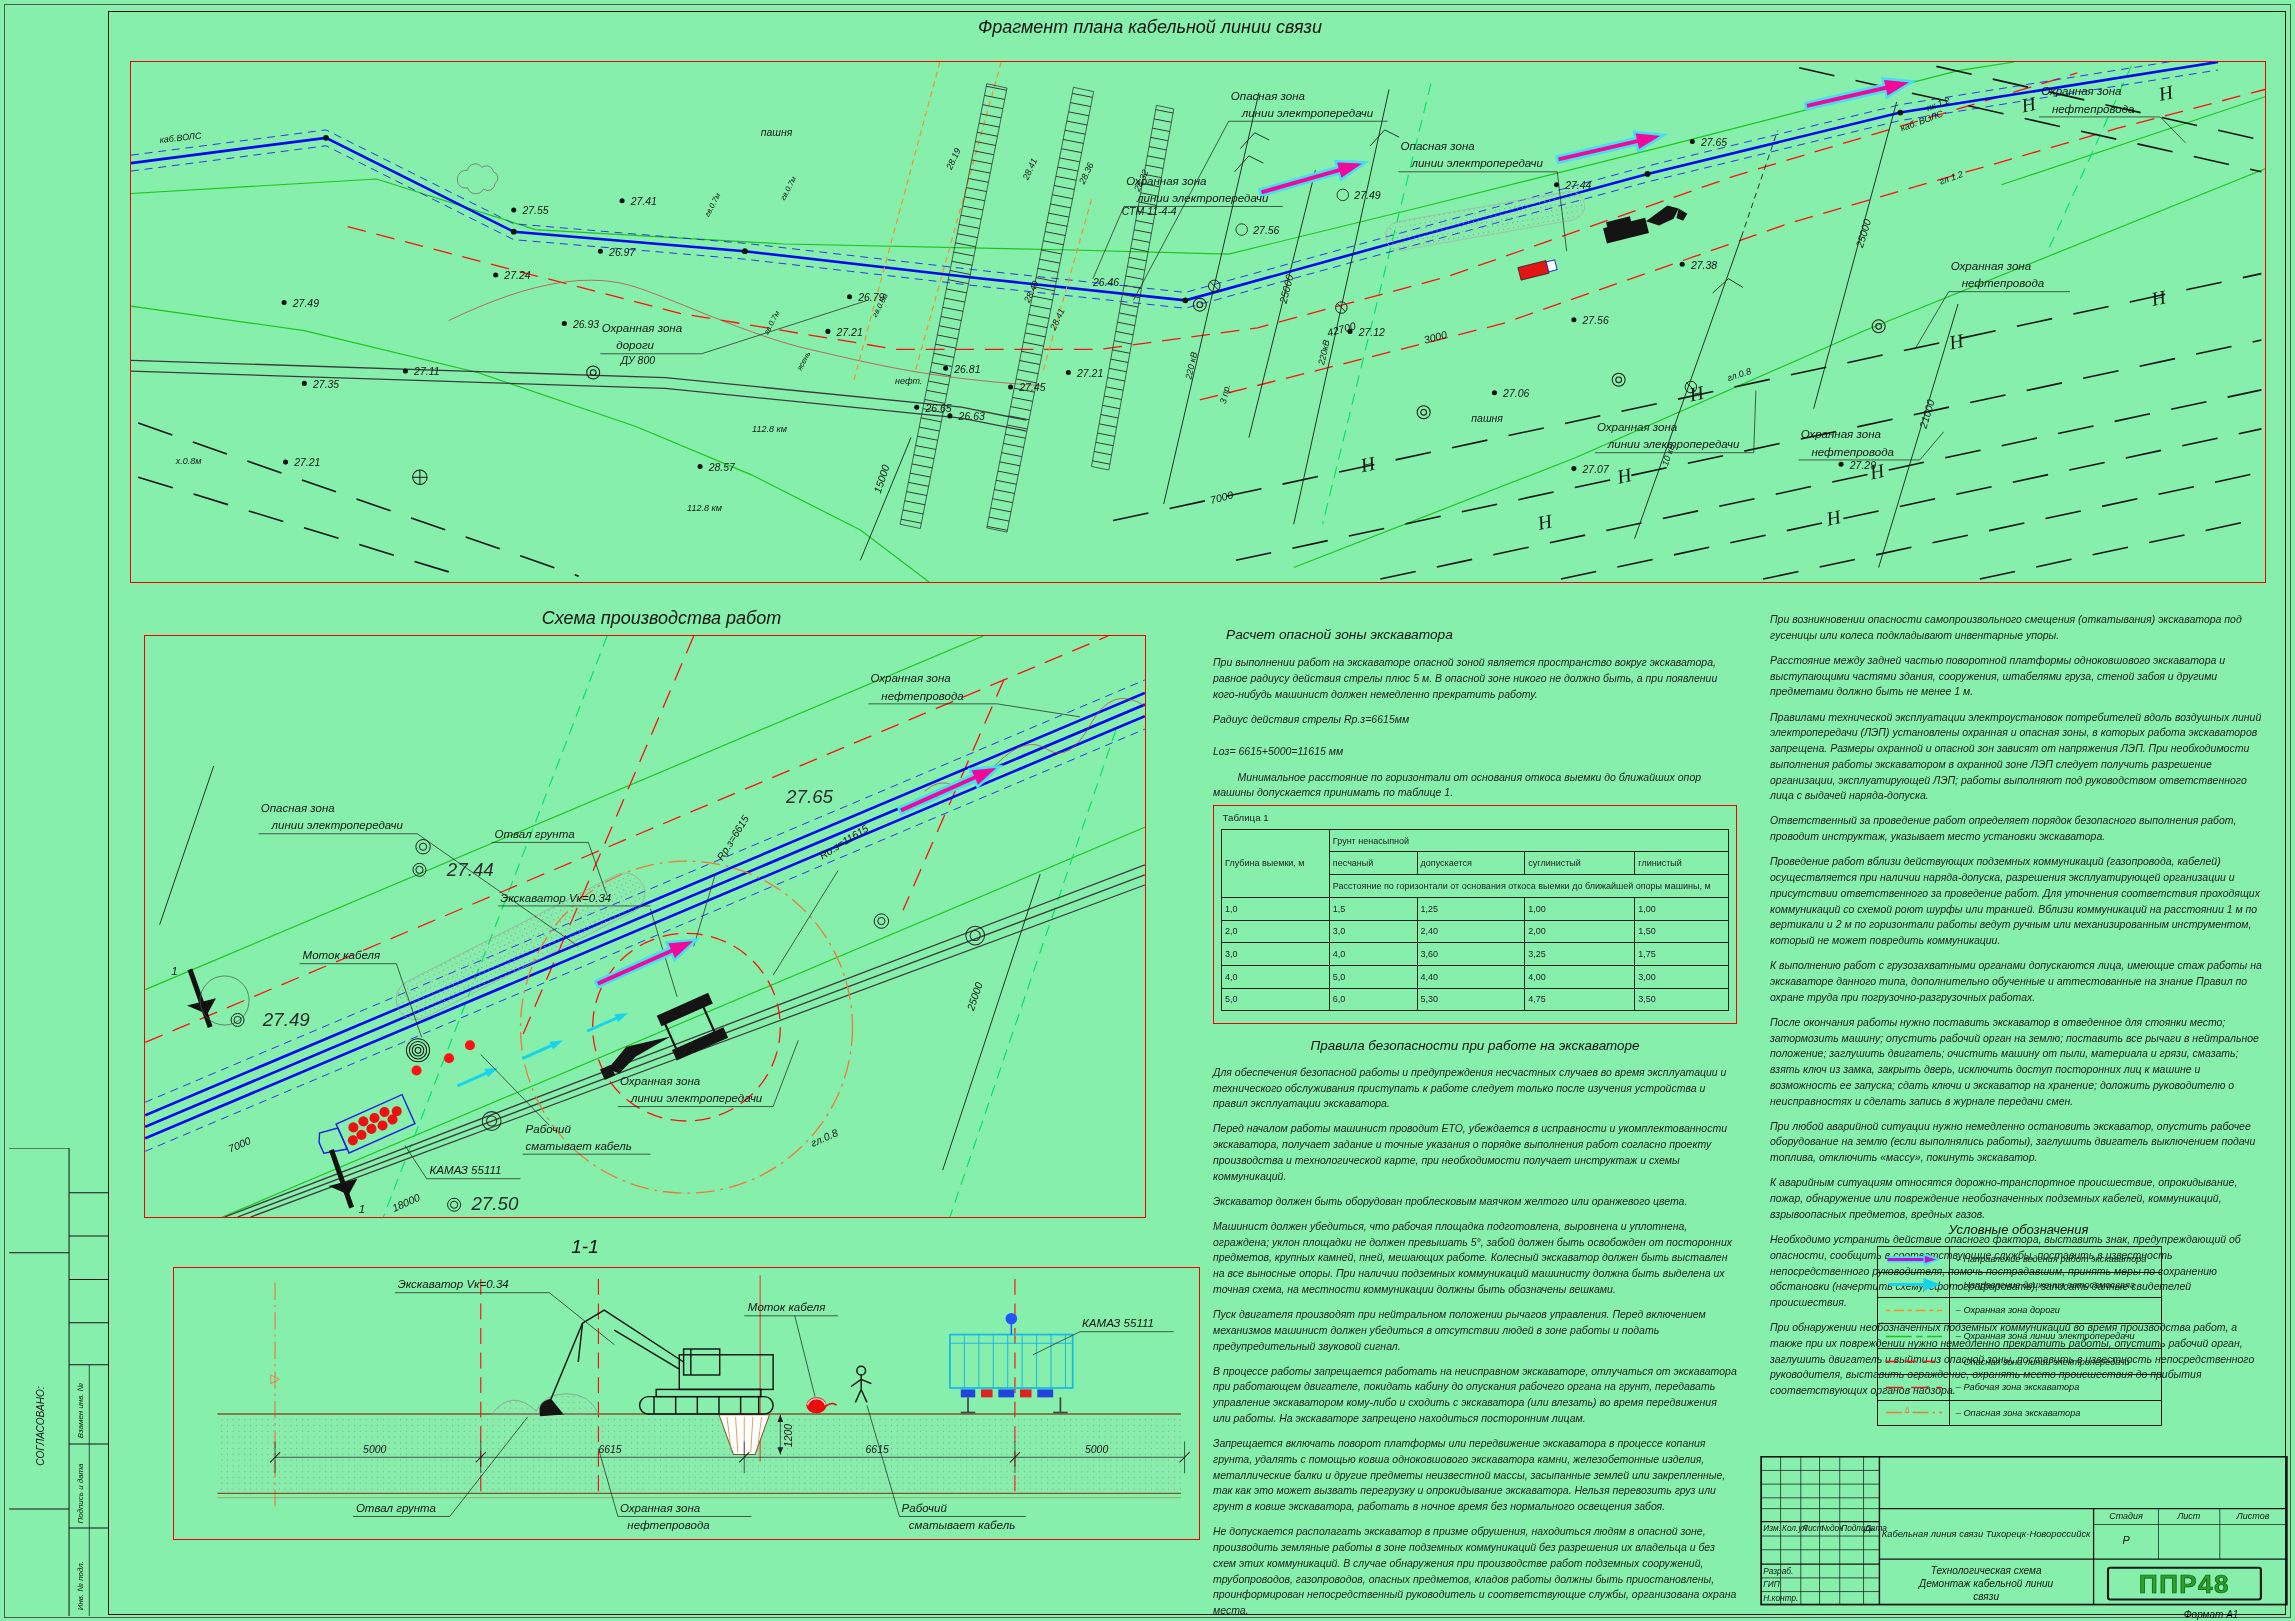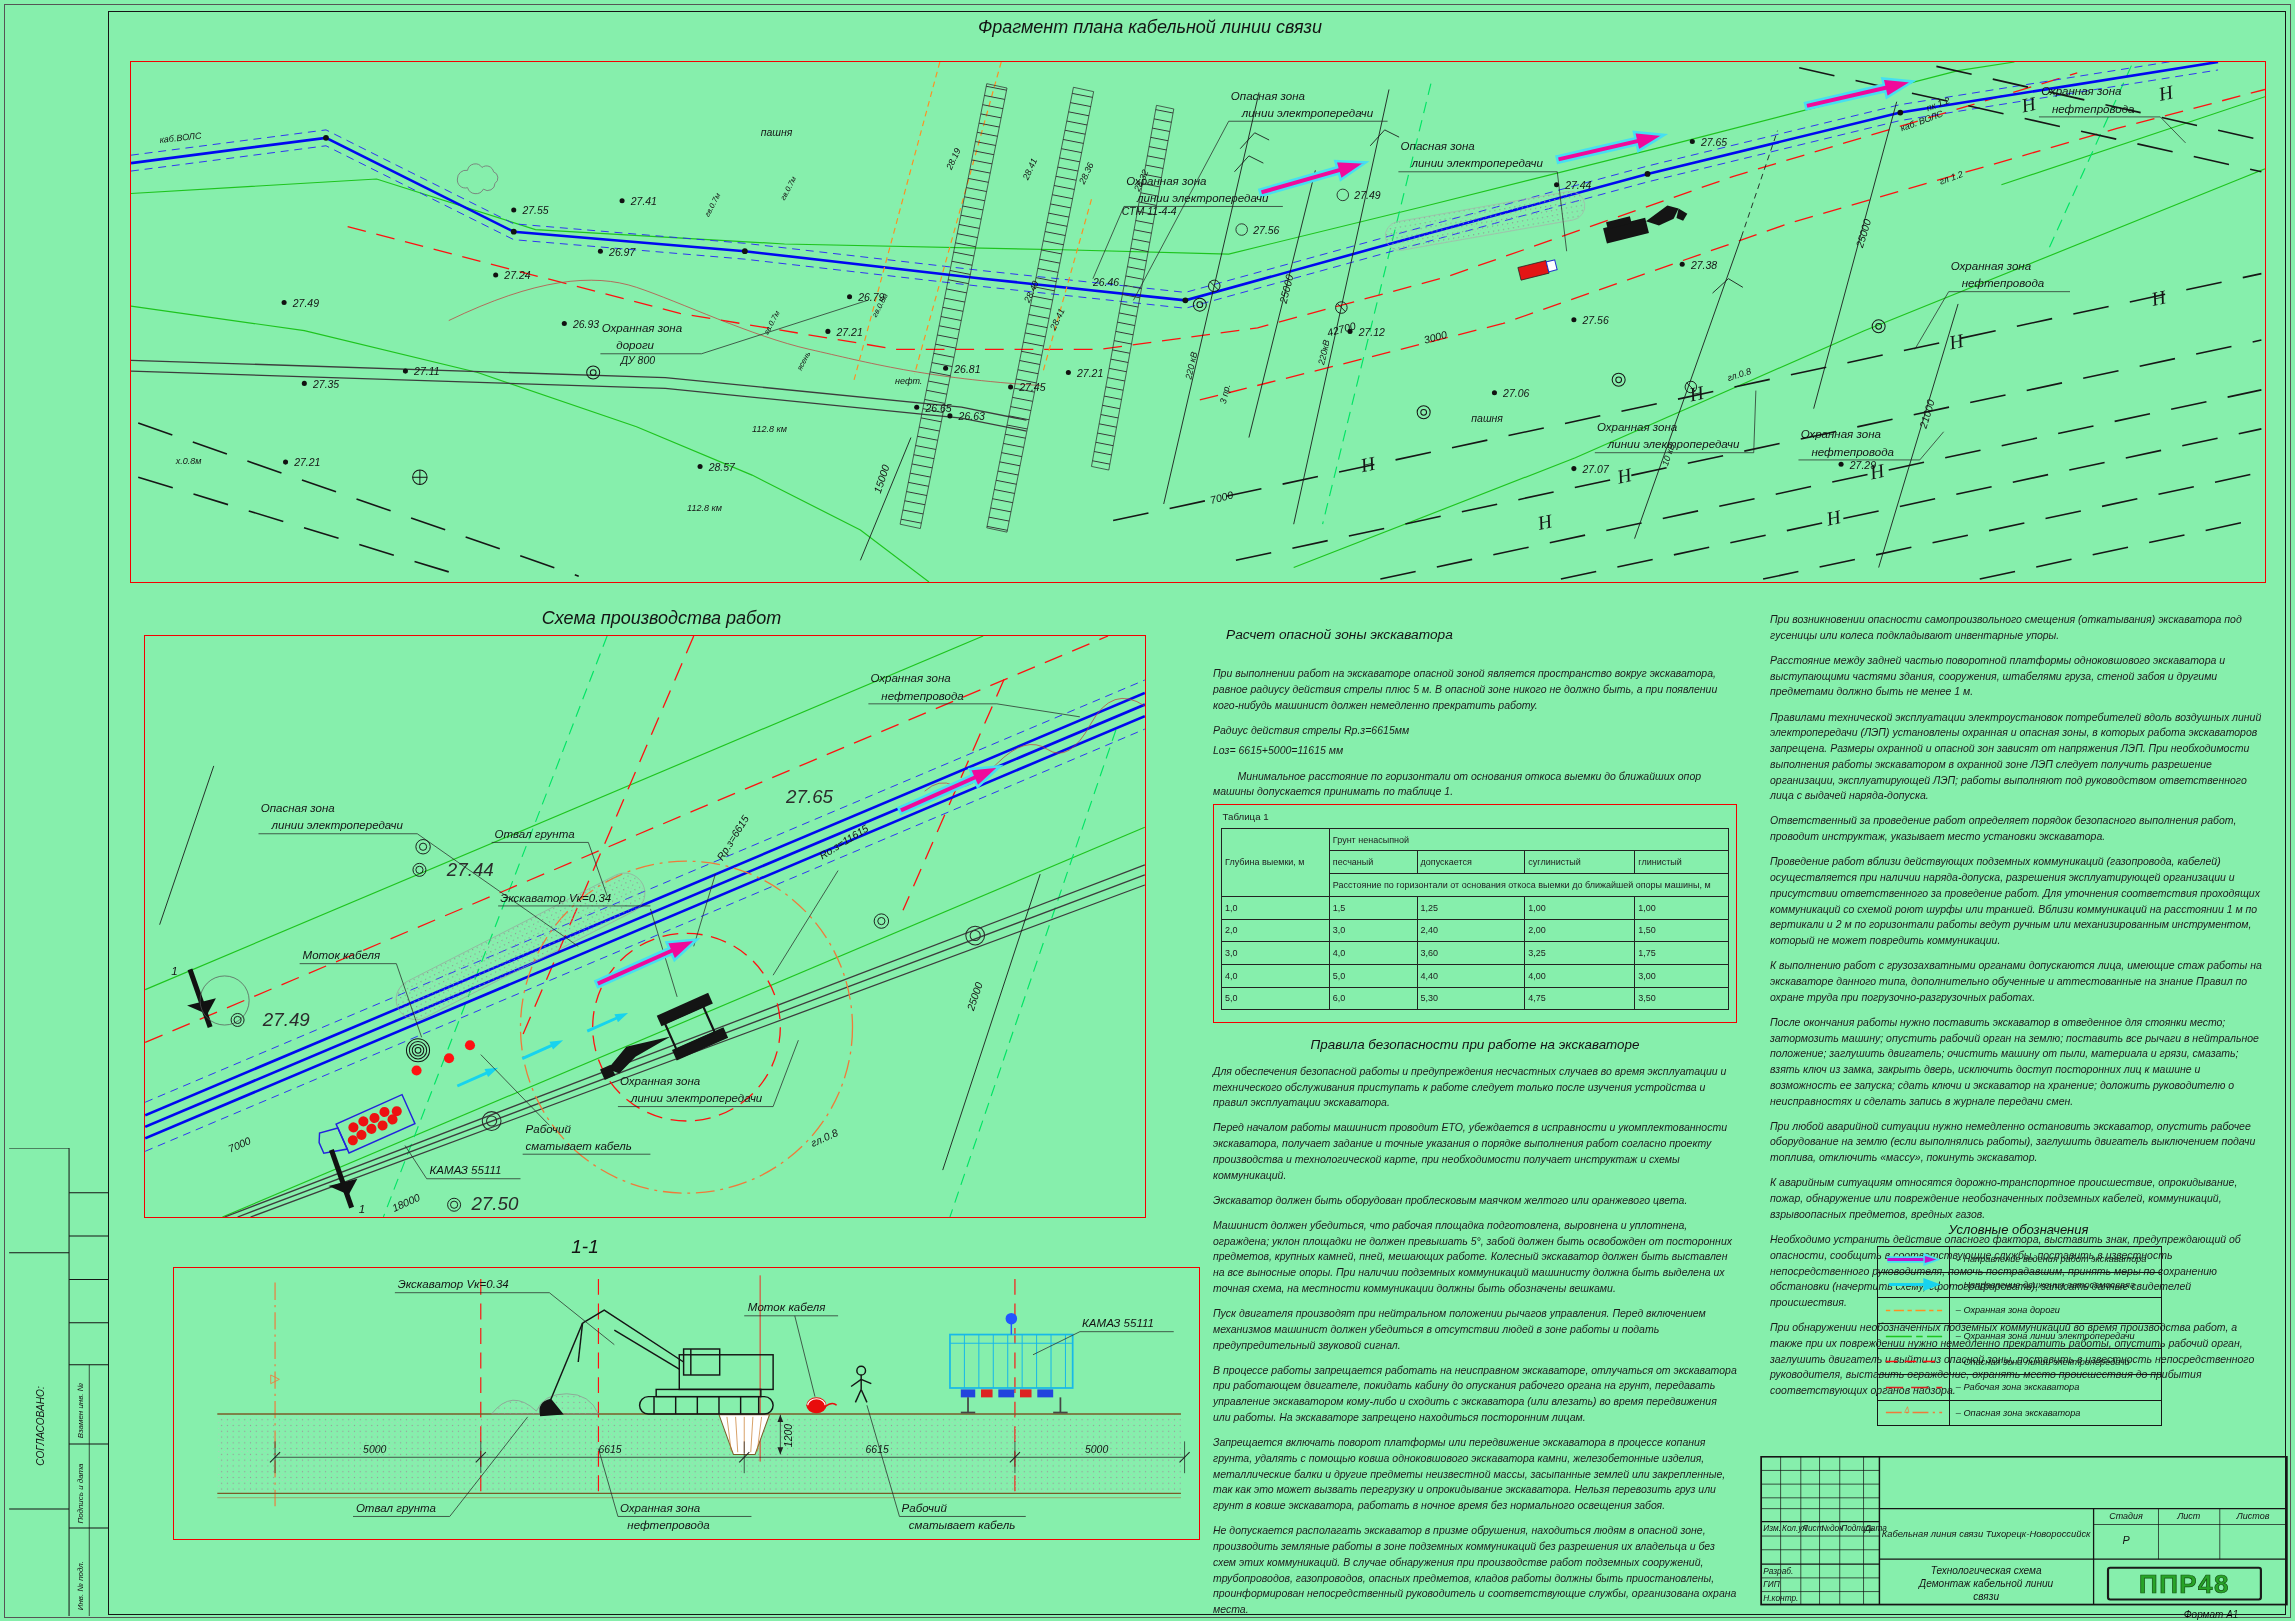--- a/index.html
+++ b/index.html
@@ -7,21 +7,21 @@
   .abs{position:absolute}
   .frame-outer{left:4.3px;top:3.6px;width:2285px;height:1612px;border:1.1px solid #555}
   .frame-inner{left:108px;top:10.8px;width:2176px;height:1602px;border:1.4px solid #151515}
   .panel{border:1.2px solid #f40000}
   .h-title{font-style:italic;color:#131313;text-align:center;white-space:nowrap}
   svg text{font-family:"Liberation Sans",sans-serif;font-style:italic;fill:#141414}
   .t10{font-size:10.5px}.t12{font-size:12.5px}.t14{font-size:14.5px}.t16{font-size:16px}
   .t26{font-size:26px;fill:#2c2c2c}
   .tser{font-family:"Liberation Serif",serif;font-size:27px}
   .col p{margin:0 0 9.4px 0;font-size:10.5px;line-height:1.5;font-style:italic;color:#1b1b1b}
-  .col .hd{font-size:13.7px;font-style:italic;margin:0 0 24px 13px;color:#111}
+  .col .hd{font-size:13.7px;font-style:italic;margin:0 0 13px 13px;color:#111}
   .col .hd2{font-size:13.4px;font-style:italic;text-align:center;margin:14.4px 0 11.6px 0;color:#111}
   .ind{text-indent:24.6px}
   .tbox{border:1.2px solid #f40000;padding:4.3px 7.2px 11.6px 7.2px;margin:2.9px 0 7.2px 0}
   .tcap{font-size:9.7px;font-style:normal;color:#222;margin:1.4px 0 5.8px 1.4px}
   table.gr{border-collapse:collapse;width:100%;font-style:normal;font-size:9px;color:#222}
   table.gr td{border:0.7px solid #222;text-align:left;padding:2.2px 2.9px;height:17.3px}
   .legend-box{border:1.1px solid #161616}
   .lg-row{display:flex;border-bottom:0.7px solid #161616;height:24.6px;align-items:stretch}
   .lg-row:last-child{border-bottom:none}
   .lg-sym{width:71px;border-right:0.7px solid #161616;display:flex;align-items:center;justify-content:center}
@@ -739,21 +739,21 @@
          <line class="ldr" x1="1005" y1="344" x2="1180" y2="344"></line>
             <polyline class="ldr" points="1005,344 960,190"></polyline>
           </g>
     </g>
   </svg>
   </div>
 
   <div class="abs col" style="left:1213px;top:627px;width:524px">
     <div class="hd">Расчет опасной зоны экскаватора</div>
     <p>При выполнении работ на экскаваторе опасной зоной является пространство вокруг экскаватора, равное радиусу действия стрелы плюс 5 м. В опасной зоне никого не должно быть, а при появлении кого-нибудь машинист должен немедленно прекратить работу.</p>
-    <p style="margin-bottom:5px">Радиус действия стрелы Rр.з=6615мм</p>
+    <p style="margin-bottom:17px">Радиус действия стрелы Rр.з=6615мм</p>
     <p>Lоз= 6615+5000=11615 мм</p>
     <p class="ind" style="margin-bottom:4.3px">Минимальное расстояние по горизонтали от основания откоса выемки до ближайших опор машины допускается принимать по таблице 1.</p>
 
     <div class="tbox">
       <div class="tcap">Таблица 1</div>
       <table class="gr">
         <tbody>
             <tr>
           <td rowspan="3" style="width:101px">Глубина выемки, м</td>
           <td colspan="4">Грунт ненасыпной</td>

